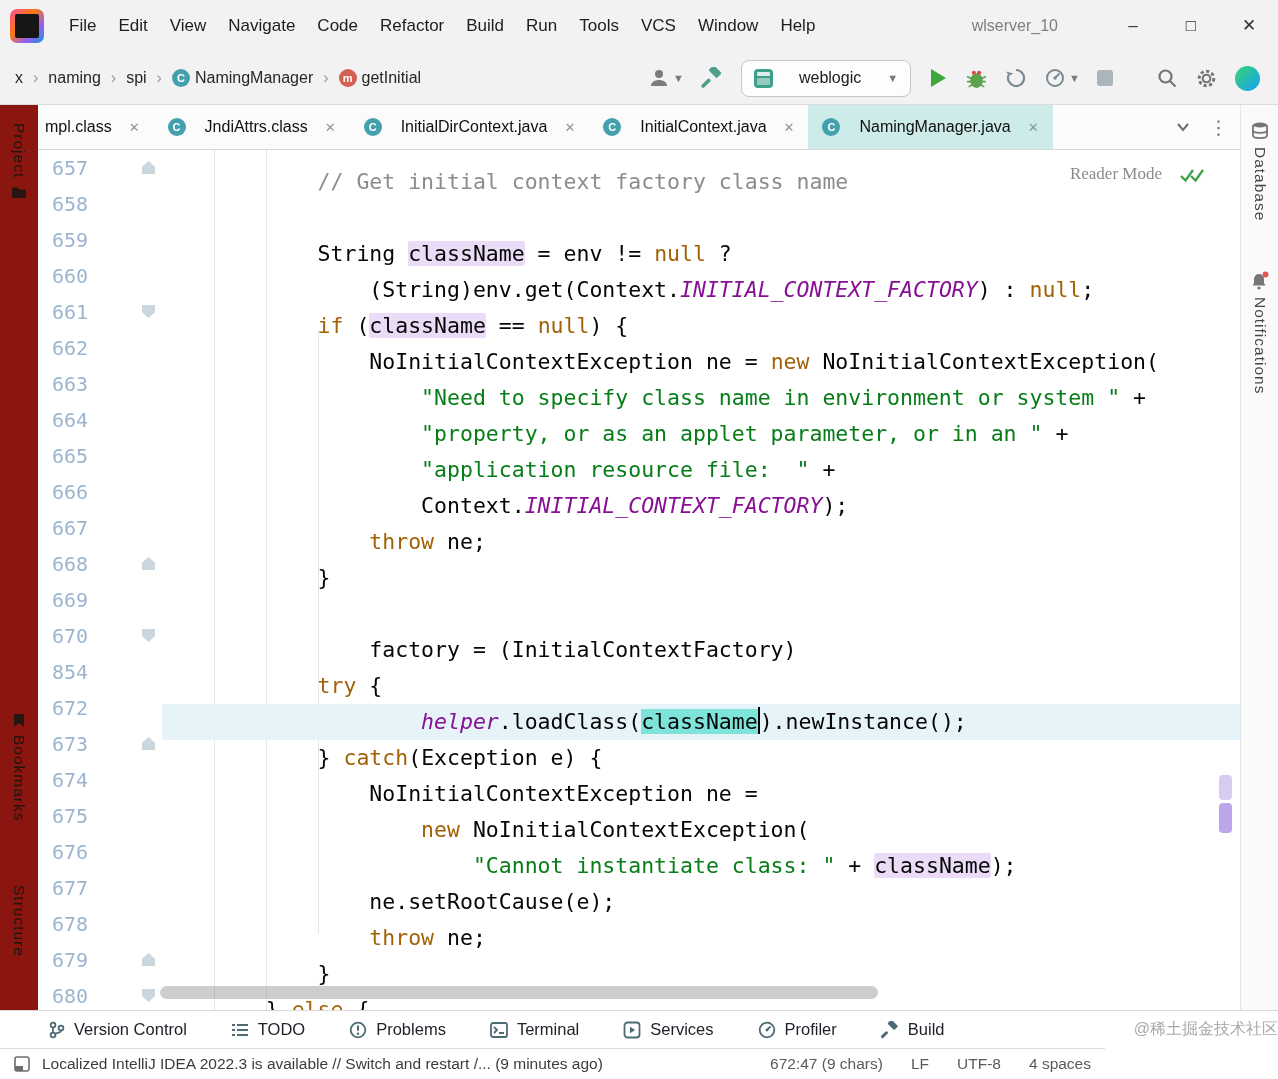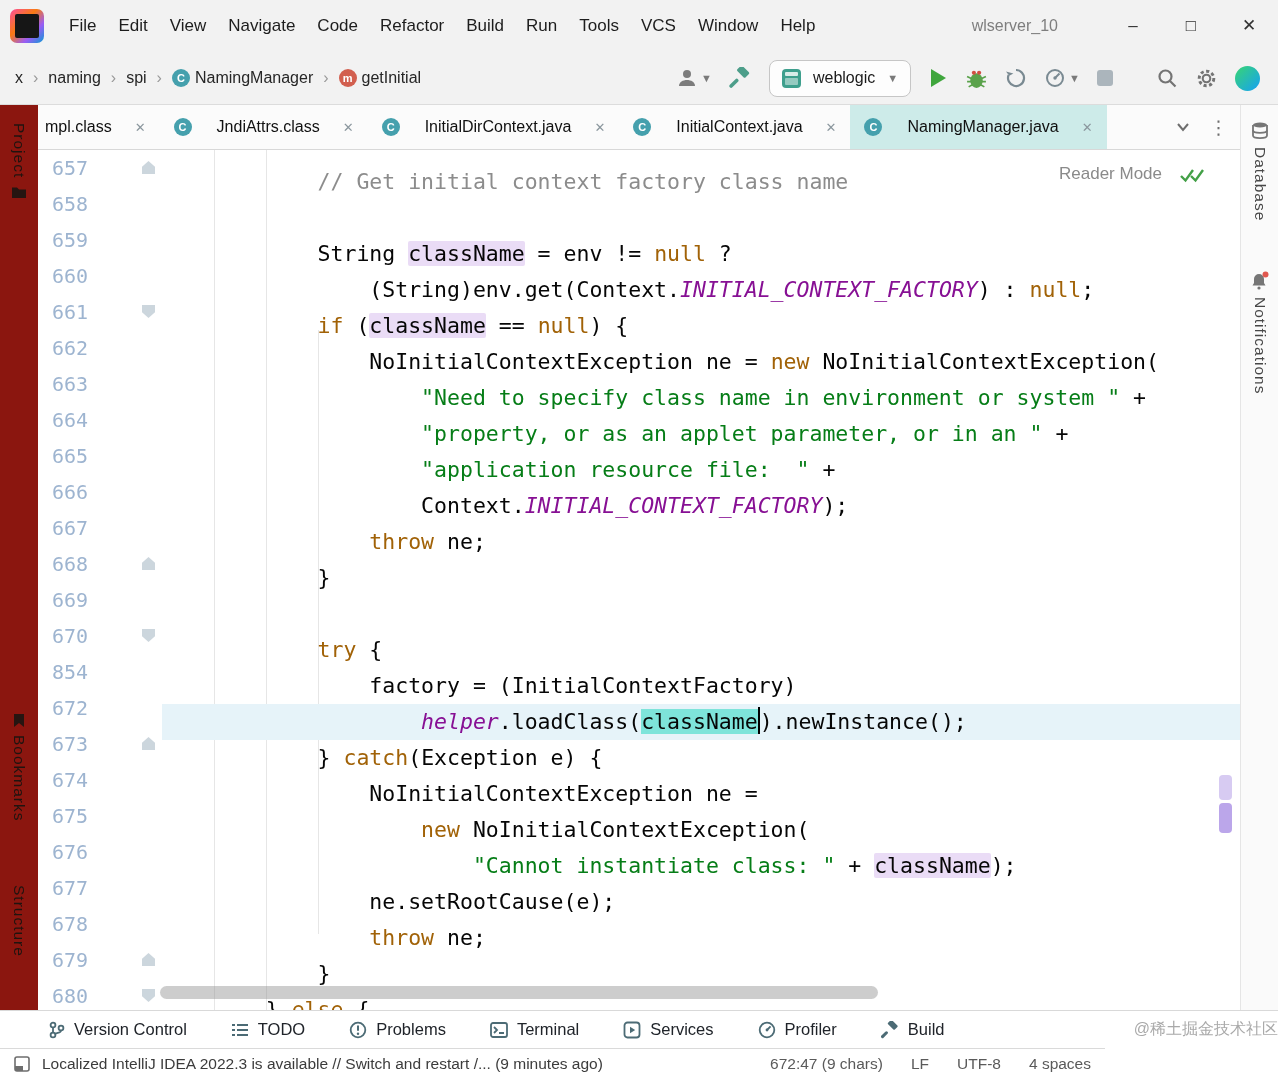--- a/index.html
+++ b/index.html
@@ -31,30 +31,30 @@
   .crumb-sep { color:#9a9a9a; font-size:16px; padding:0 3px; }
   .badge { width:18px; height:18px; border-radius:50%; color:#fff; font-size:11px; font-weight:bold;
     display:inline-flex; align-items:center; justify-content:center; margin-right:5px; flex:0 0 auto;
     font-family:"Liberation Sans",sans-serif; }
   .badge.cls { background:#45a0ad; }
   .badge.mth { background:#d25f4f; }
   .crumb-obj { display:inline-flex; align-items:center; }
   .tb-actions { margin-left:auto; display:flex; align-items:center; gap:17px; padding-right:6px; }
   .tbi { display:inline-flex; align-items:center; gap:3px; }
   .dd { font-size:11px; color:#7a7a7a; }
-  .runbox { display:flex; align-items:center; gap:12px; height:37px; padding:0 12px;
+  .runbox { display:flex; align-items:center; gap:26px; height:37px; padding:0 12px;
     background:#fdfdfd; border:1px solid #c6c6c6; border-radius:8px; font-size:16px; color:#1a1a1a; }
   .stopsq { width:16px; height:16px; border-radius:3px; background:#abb5bc; display:inline-block; }
   .gradcircle { width:25px; height:25px; border-radius:50%; display:inline-block;
     background:linear-gradient(135deg,#35d07f 10%,#18a6e8 90%); }
 
   
   .tabbar { position:absolute; left:38px; top:105px; width:1202px; height:45px;
     background:#fbfbfb; border-bottom:1px solid #d8d8d8; display:flex; align-items:center; }
-  .tab { display:flex; align-items:center; gap:20px; height:44px; padding:0 14px;
+  .tab { display:flex; align-items:center; gap:14px; height:44px; padding:0 14px;
     font-size:16px; color:#101010; white-space:nowrap; }
   .tab:first-child { padding-left:7px; }
   .tab.active { background:#cdebe9; }
   .tab .close { color:#8b979e; font-size:13px; margin-left:3px; }
   .tab-extra { margin-left:auto; display:flex; align-items:center; gap:18px; padding-right:12px; }
   .kebab { font-size:19px; color:#6e6e6e; }
 
   
   .editor { position:absolute; left:38px; top:150px; width:1202px; height:860px;
     background:#fff; overflow:hidden; font-family:"DejaVu Sans Mono", monospace; font-size:21.5px; }
@@ -72,21 +72,21 @@
   .tk-p { color:#060606; }
   .tk-kw { color:#a16207; }
   .tk-str { color:#067d17; }
   .tk-cmt { color:#8c8c8c; }
   .tk-const { color:#871094; font-style:italic; }
   .tk-field { color:#871094; font-style:italic; }
   .hl-occ { background:#eadcf6; border-radius:2px; }
   .hl-sel { background:#7ee4da; }
   .caret { display:inline-block; width:2px; height:27px; background:#000; vertical-align:-5px; }
   .reader-mode { position:absolute; top:14px; right:78px; font-size:17px; color:#8a8a8a;
-    font-family:Liberation Sans, sans-serif; }
+    font-family:Liberation Serif, serif; }
   .checks { position:absolute; top:16px; right:34px; }
   .hscroll { position:absolute; left:122px; bottom:11px; width:718px; height:13px;
     border-radius:7px; background:rgba(145,145,145,.45); }
   .vmark { position:absolute; right:8px; width:13px; border-radius:4px; }
   .m1 { top:625px; height:25px; background:#d7cbf2; }
   .m2 { top:653px; height:30px; background:#bba6ea; }
 
   
   .strip-left { position:absolute; left:0; top:105px; width:38px; height:905px; background:#8b160f; }
   .strip-right { position:absolute; right:0; top:105px; width:38px; height:905px;
@@ -354,22 +354,22 @@
       <div class="cline">            <span class="tk-p">(String)env.get(Context.</span><span class="tk-const">INITIAL_CONTEXT_FACTORY</span><span class="tk-p">) : </span><span class="tk-kw">null</span><span class="tk-p">;</span></div>
       <div class="cline">        <span class="tk-kw">if</span><span class="tk-p"> (</span><span class="tk-p hl-occ">className</span><span class="tk-p"> == </span><span class="tk-kw">null</span><span class="tk-p">) {</span></div>
       <div class="cline">            <span class="tk-p">NoInitialContextException ne = </span><span class="tk-kw">new</span><span class="tk-p"> NoInitialContextException(</span></div>
       <div class="cline">                <span class="tk-str">"Need to specify class name in environment or system "</span><span class="tk-p"> +</span></div>
       <div class="cline">                <span class="tk-str">"property, or as an applet parameter, or in an "</span><span class="tk-p"> +</span></div>
       <div class="cline">                <span class="tk-str">"application resource file:  "</span><span class="tk-p"> +</span></div>
       <div class="cline">                <span class="tk-p">Context.</span><span class="tk-const">INITIAL_CONTEXT_FACTORY</span><span class="tk-p">);</span></div>
       <div class="cline">            <span class="tk-kw">throw</span><span class="tk-p"> ne;</span></div>
       <div class="cline">        <span class="tk-p">}</span></div>
       <div class="cline"></div>
+      <div class="cline">            <span class="tk-p">factory = (InitialContextFactory)</span></div>
       <div class="cline">        <span class="tk-kw">try</span><span class="tk-p"> {</span></div>
-      <div class="cline">            <span class="tk-p">factory = (InitialContextFactory)</span></div>
       <div class="cline current">                <span class="tk-field">helper</span><span class="tk-p">.loadClass(</span><span class="tk-p hl-sel">className</span><span class="caret"></span><span class="tk-p">).newInstance();</span></div>
       <div class="cline">        <span class="tk-p">} </span><span class="tk-kw">catch</span><span class="tk-p">(Exception e) {</span></div>
       <div class="cline">            <span class="tk-p">NoInitialContextException ne =</span></div>
       <div class="cline">                <span class="tk-kw">new</span><span class="tk-p"> NoInitialContextException(</span></div>
       <div class="cline">                    <span class="tk-str">"Cannot instantiate class: "</span><span class="tk-p"> + </span><span class="tk-p hl-occ">className</span><span class="tk-p">);</span></div>
       <div class="cline">            <span class="tk-p">ne.setRootCause(e);</span></div>
       <div class="cline">            <span class="tk-kw">throw</span><span class="tk-p"> ne;</span></div>
       <div class="cline">        <span class="tk-p">}</span></div>
       <div class="cline">    <span class="tk-p">} </span><span class="tk-kw">else</span><span class="tk-p"> {</span></div>
     </div>

